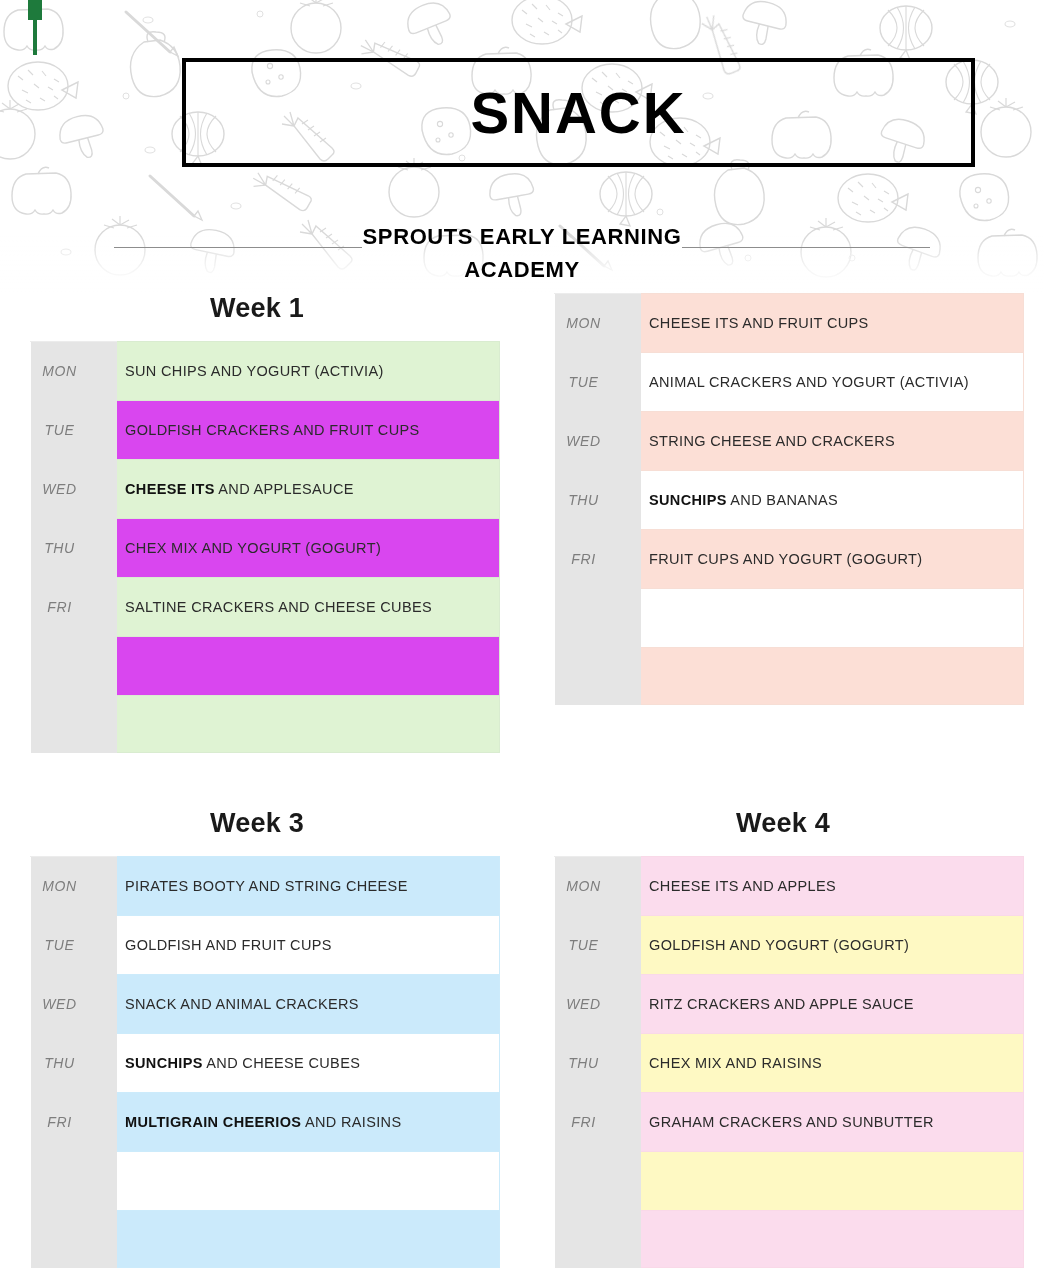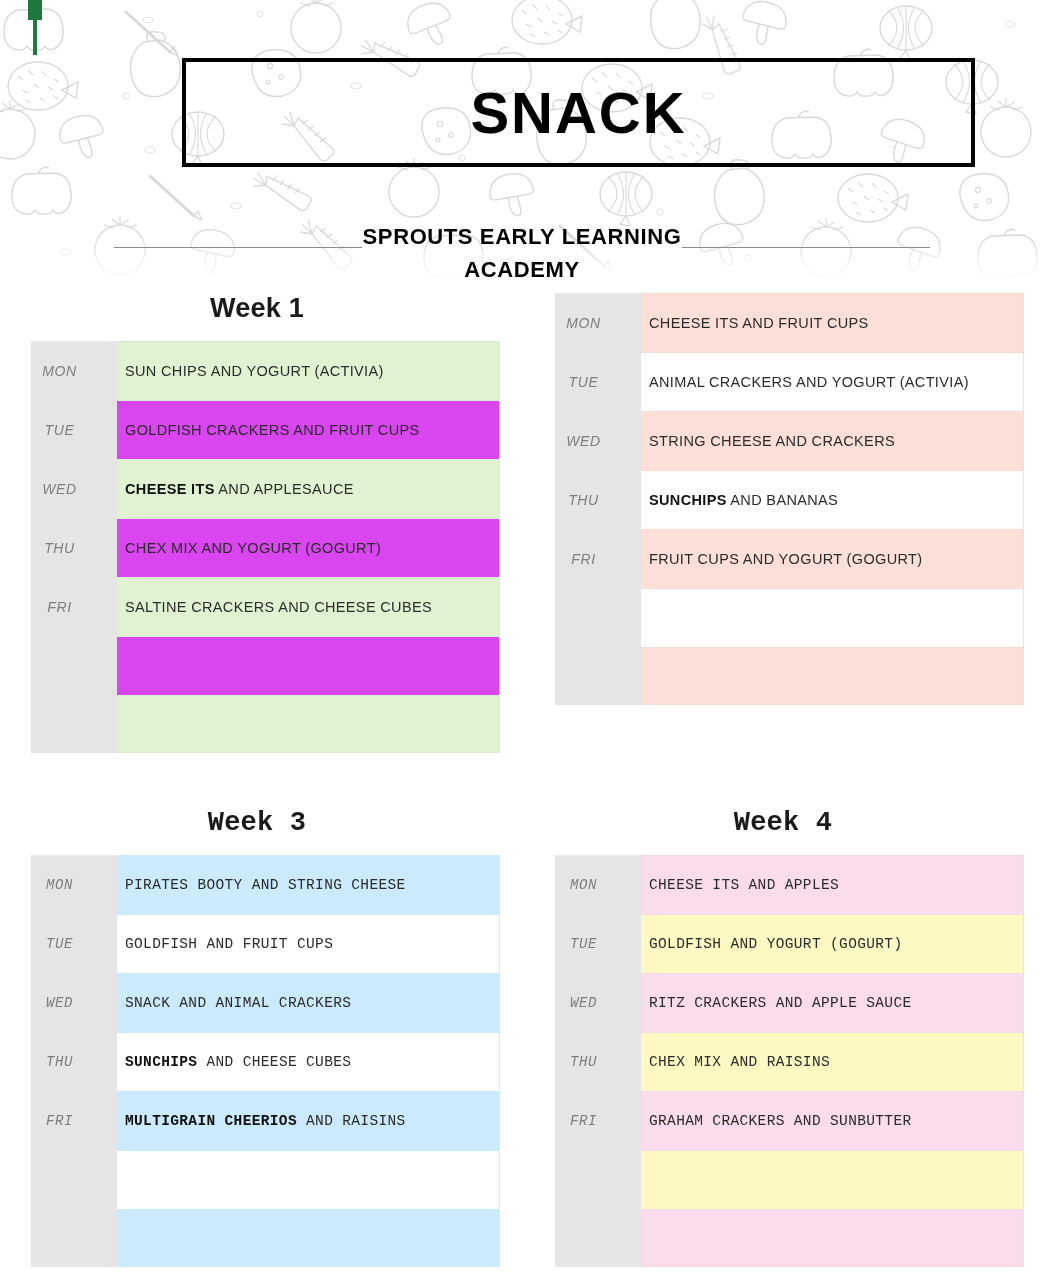--- a/index.html
+++ b/index.html
@@ -373,21 +373,21 @@
                 <td class="menu-cell"></td>
               </tr>
               <tr class="tint spacer-row-last">
                 <td class="day-cell"></td>
                 <td class="menu-cell"></td>
               </tr>
             </tbody>
           </table>
         </div>
       </div>
-      <div class="week-row" style="margin-top: 55px; font-family: Liberation Mono, monospace;">
+      <div class="week-row" style="margin-top: 55px;">
         <div class="week-block col-left">
           <div class="week-title">Week 3</div>
           <table class="menu-table wk-blue">
             <tbody>
               <tr class="tint">
                 <td class="day-cell day-col-top">MON</td>
                 <td class="menu-cell">PIRATES BOOTY AND STRING CHEESE</td>
               </tr>
               <tr>
                 <td class="day-cell">TUE</td>

